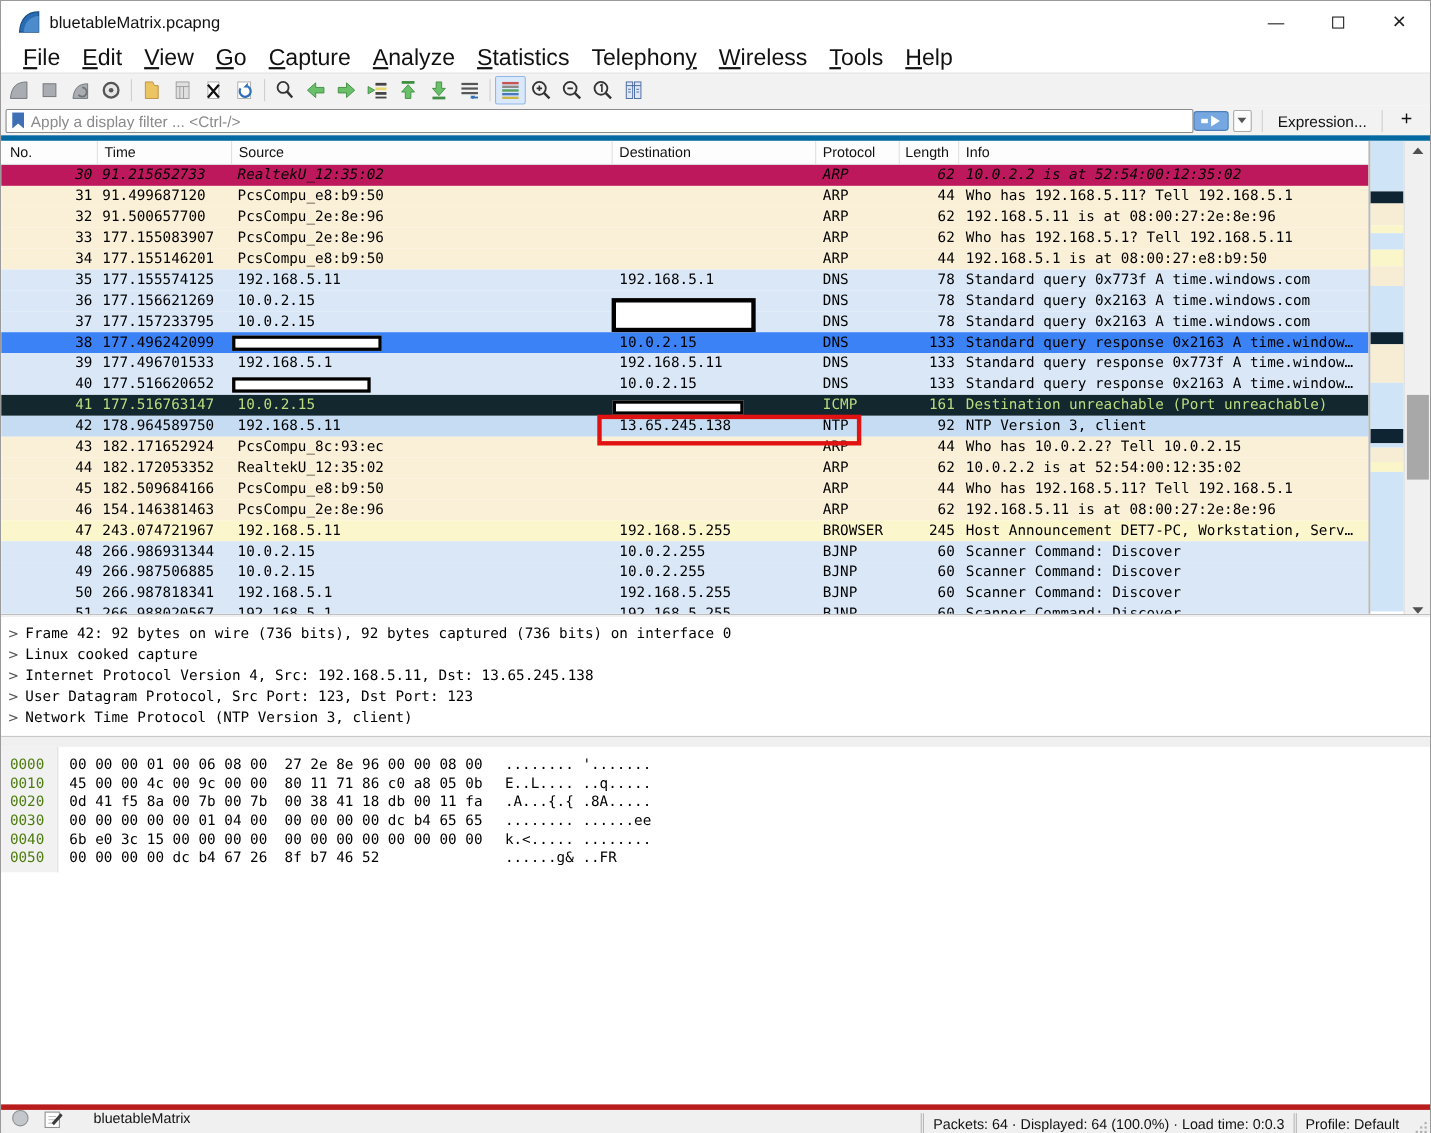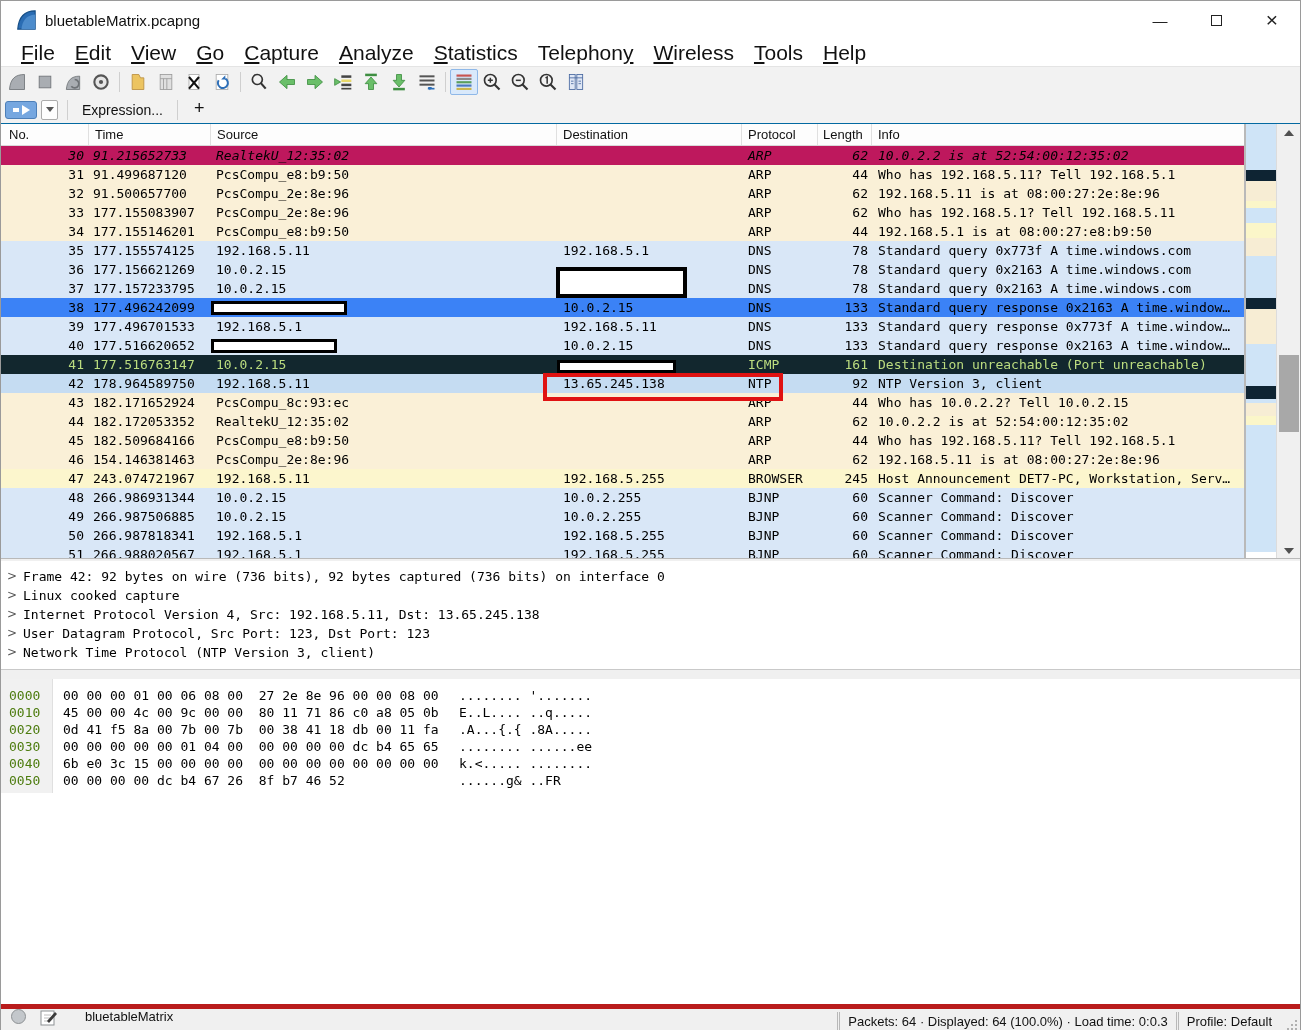--- a/index.html
+++ b/index.html
@@ -42,21 +42,21 @@
   .apply-arrow::before { content:""; }
   .apply-stem { width:6px; height:4px; background:#fff; }
   .dd-btn { width:17px; height:20px; border:1px solid #ababab; border-radius:2px; background:#fdfdfd; margin:0 3px 0 2px;
     display:flex; align-items:center; justify-content:center; }
   .dd-caret { width:0; height:0; border-left:4px solid transparent; border-right:4px solid transparent; border-top:5px solid #555; }
   .fsep { width:1px; height:20px; background:#cfcfcf; margin:0 6px; }
   .expr-label { font-size:14px; color:#111; padding:0 8px; }
   .plus-label { font-size:18px; color:#111; padding:0 12px 2px 10px; }
 
   
-  .plist { position:relative; height:435px; background:#fff; border-top:1px solid #0369a1; flex:0 0 auto; overflow:hidden; }
+  .plist { position:relative; height:435px; background:#fff; border-top:5px solid #0369a1; flex:0 0 auto; overflow:hidden; }
   .plist-header { position:absolute; left:0; top:0; width:1245px; height:22px; background:#fdfdfd; border-bottom:1px solid #d9d9d9; display:flex; font-size:13px; color:#111; }
   .ph-cell { display:flex; align-items:center; padding-left:6px; border-right:1px solid #e0e0e0; height:100%; }
   .ph-no { width:88px; padding-left:8px; }
   .ph-time { width:122px; }
   .ph-source { width:346px; }
   .ph-dest { width:185px; }
   .ph-proto { width:76px; }
   .ph-len { width:54px; padding-left:5px; }
   .ph-info { flex:1; border-right:none; }
   .plist-body { position:absolute; left:0; top:22px; width:1245px; height:413px; overflow:hidden;
@@ -278,20 +278,24 @@
         <svg width="20" height="20" viewBox="0 0 24 24">
           <rect x="4" y="3" width="7" height="18" fill="#dfe7f5" stroke="#44659e"></rect>
           <rect x="13" y="3" width="7" height="18" fill="#dfe7f5" stroke="#44659e"></rect>
           <path d="M4 7 h16" stroke="#44659e"></path>
           <path d="M6 11 h3 M6 14 h3 M15 11 h3 M15 14 h3" stroke="#44659e"></path>
         </svg>
       </div>
   </div>
 
   <div class="filterbar">
+    <div class="filter-field">
+      <span class="bookmark"></span>
+      <input class="filter-input" value="" placeholder="Apply a display filter ... &lt;Ctrl-/&gt;" style="">
+    </div>
     <div class="apply-btn">
         <span class="apply-stem"></span>
         <span class="apply-arrow"></span>
       </div>
     <div class="dd-btn">
         <span class="dd-caret"></span>
       </div>
     <div class="fsep"></div>
     <span class="expr-label">Expression...</span>
     <div class="fsep"></div>

